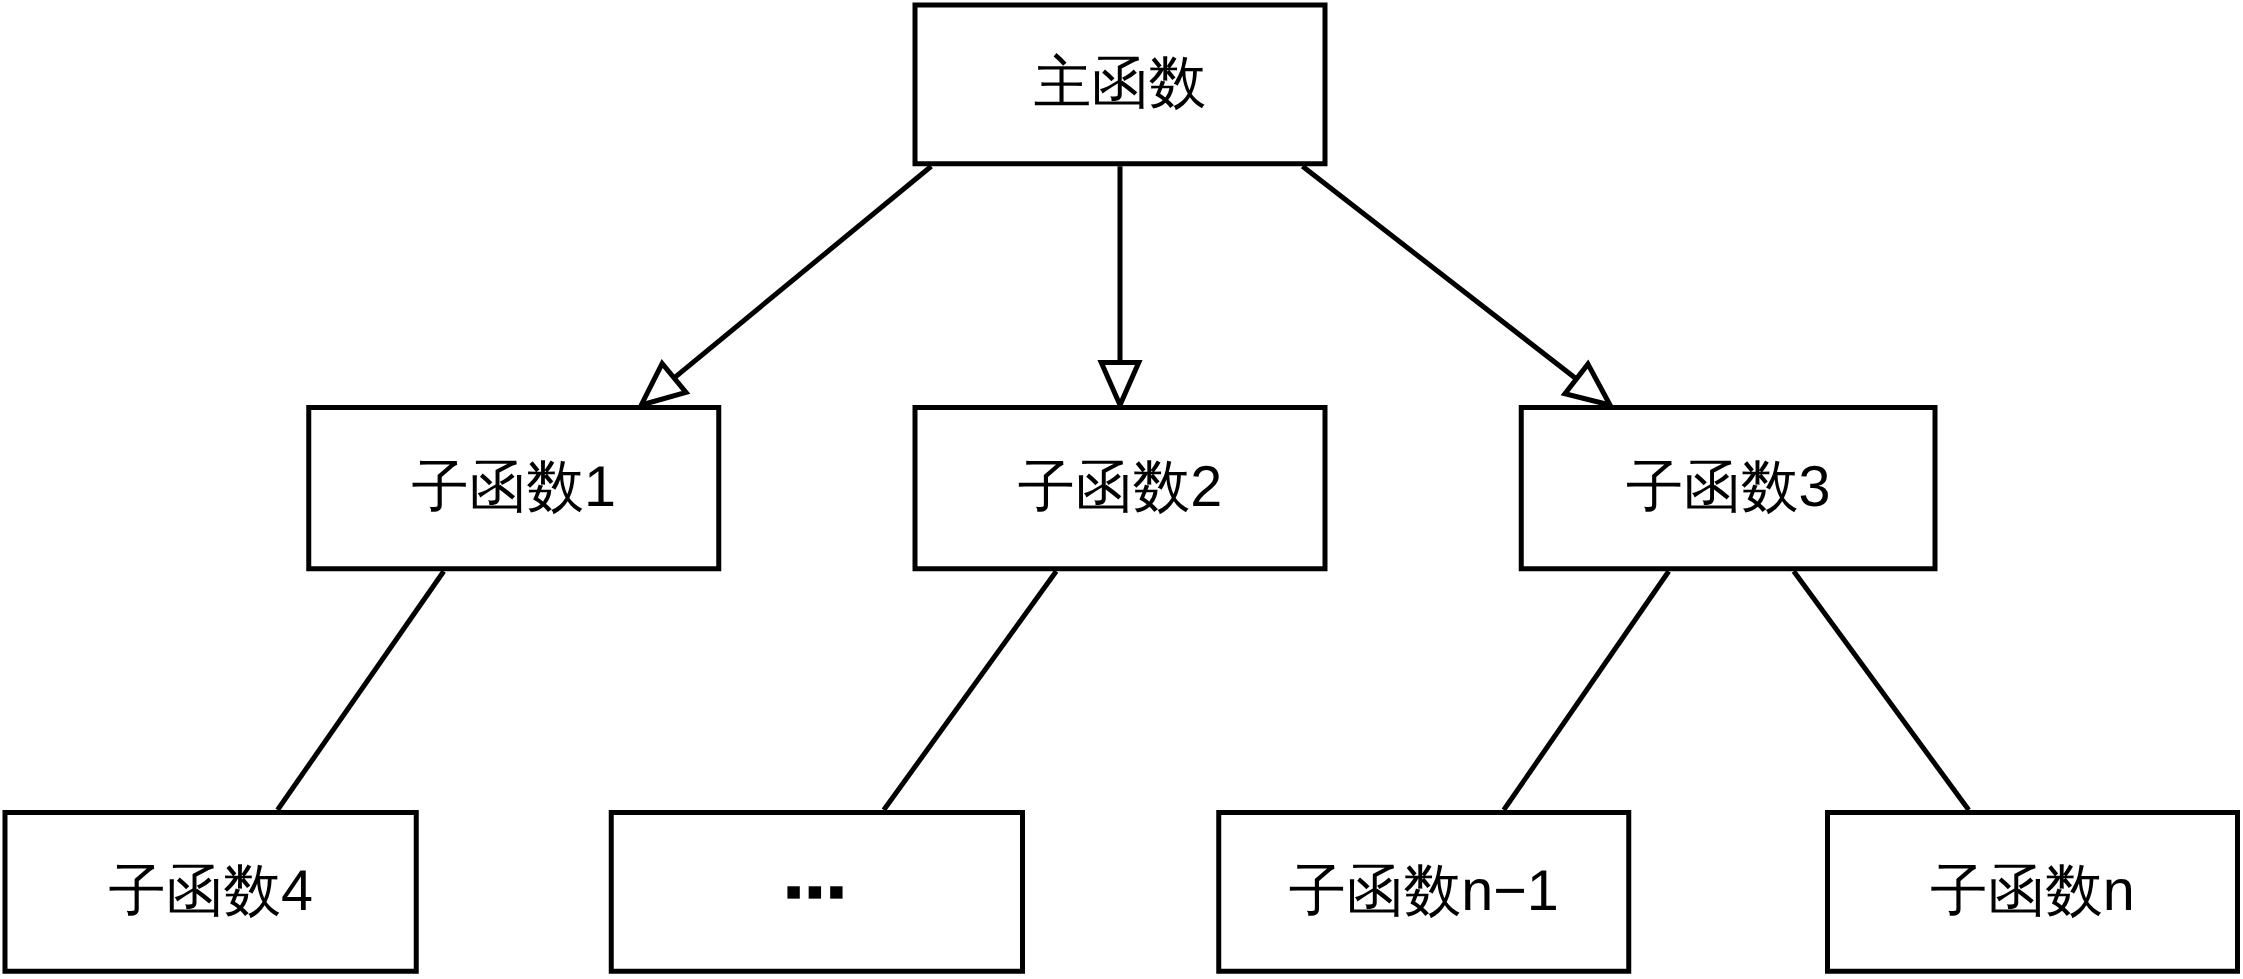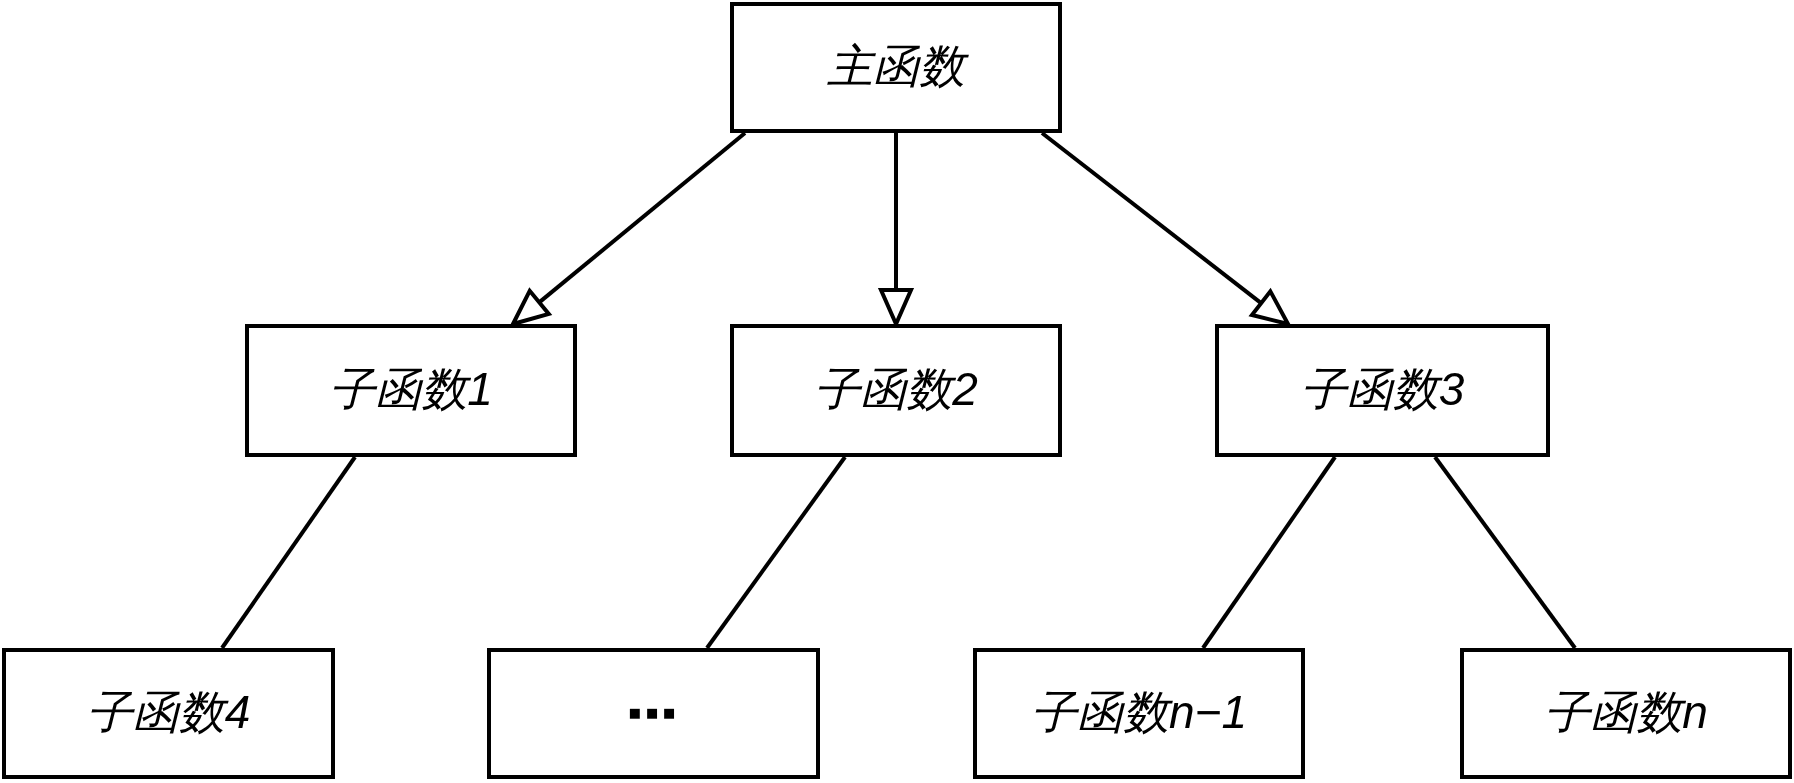--- a/index.html
+++ b/index.html
@@ -9,21 +9,20 @@
   }
   body {
     font-family: "Liberation Sans", "DejaVu Sans", sans-serif;
   }
   #diagram-root {
     position: relative;
     width: 1794px;
     height: 783px;
     background: #ffffff;
     overflow: hidden;
-    font-style: italic;
   }
   #diagram-svg {
     display: block;
     width: 1794px;
     height: 783px;
   }
   .node-rect {
     fill: #ffffff;
     stroke: #000000;
     stroke-width: 4;

